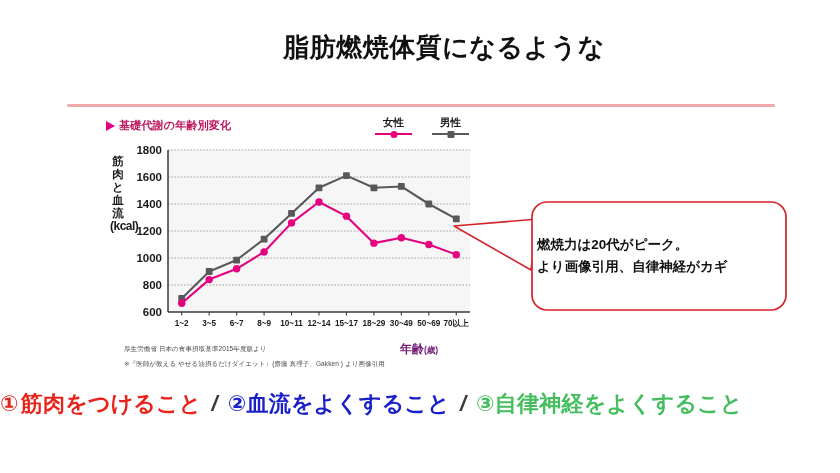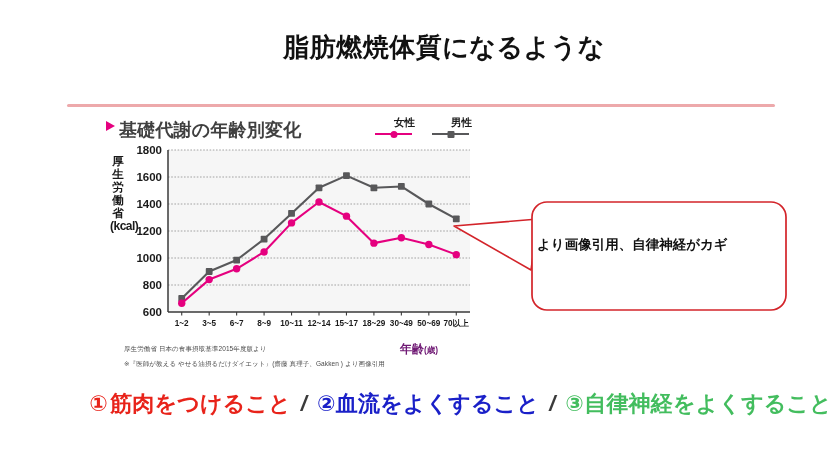--- a/index.html
+++ b/index.html
@@ -63,37 +63,37 @@
     width: 0;
     height: 0;
     border-left: 9px solid #e5007f;
     border-top: 5.5px solid transparent;
     border-bottom: 5.5px solid transparent;
   }
   #chart-title-text {
     position: absolute;
     left: 15px;
     top: 0px;
-    font-size: 18px;
-    font-weight: bold;
-    color: #404040;
+    font-size: 11px;
+    font-weight: bold;
+    color: #be185d;
     letter-spacing: 0.2px;
   }
 
   
   #legend {
     position: absolute;
     right: 0px;
     top: -2px;
     display: flex;
     gap: 14px;
   }
   .legend-item {
     width: 43px;
-    text-align: right;
+    text-align: center;
   }
   .legend-label {
     font-size: 10.5px;
     font-weight: bold;
     color: #1a1a1a;
     line-height: 12px;
   }
   .legend-swatch {
     position: relative;
     height: 10px;
@@ -204,21 +204,21 @@
     color: #111;
     white-space: nowrap;
   }
 
   
   #bullets {
     position: absolute;
     left: 0;
     top: 389px;
     width: 832px;
-    text-align: right;
+    text-align: left;
     white-space: nowrap;
     font-size: 0;
   }
   .bullet {
     display: inline-block;
     font-size: 22px;
     font-weight: bold;
     vertical-align: middle;
     letter-spacing: 0.2px;
   }
@@ -262,21 +262,21 @@
         <div class="legend-label">男性</div>
         <div class="legend-swatch">
           <span class="lg-line"></span>
           <span class="lg-mark"></span>
         </div>
       </div>
     </div>
   </div>
 
   <div id="y-axis-title">
-    <span>厚生労働省</span>
+    <span>筋肉と血流</span>
     <span id="y-axis-unit">(kcal)</span>
   </div>
 
   <div id="plot-wrap">
     <svg id="plot-svg" width="344" height="190" viewBox="0 0 344 190">
       <g id="g-plotbg">
           <rect x="40" y="6" width="302" height="162" fill="#f6f6f6"></rect>
         </g>
       <g id="g-grid">
           <line x1="40" y1="141" x2="342" y2="141" stroke="#9a9a9a" stroke-width="0.9" stroke-dasharray="1.6 1.6"></line>
@@ -363,20 +363,21 @@
   <div id="source-note-1">厚生労働省 日本の食事摂取基準2015年度版より</div>
   <div id="source-note-2">※『医師が教える やせる油摂るだけダイエット』(齋藤 真理子、Gakken ) より画像引用</div>
 </div>
 
 <div id="callout">
   <svg id="callout-svg" width="336" height="112" viewBox="0 0 336 112">
     <path id="callout-tail" d="M 86 19 L 2 26 L 79 70 Z" fill="#ffffff" stroke="#d3242a" stroke-width="1.6" stroke-linejoin="round"></path>
     <rect id="callout-box" x="80" y="2" width="254" height="108" rx="15" ry="15" fill="#ffffff" stroke="#d3242a" stroke-width="1.7"></rect>
   </svg>
   <div id="callout-text">
+    <div>燃焼力は20代がピーク。</div>
     <div>より画像引用、自律神経がカギ</div>
   </div>
 </div>
 
 <div id="bullets">
   <span class="bullet b1"><span class="bnum">①</span><span>筋肉をつけること</span></span>
   <span class="sep">/</span>
   <span class="bullet b2"><span>②</span><span>血流をよくすること</span></span>
   <span class="sep">/</span>
   <span class="bullet b3"><span>③</span><span>自律神経をよくすること</span></span>

